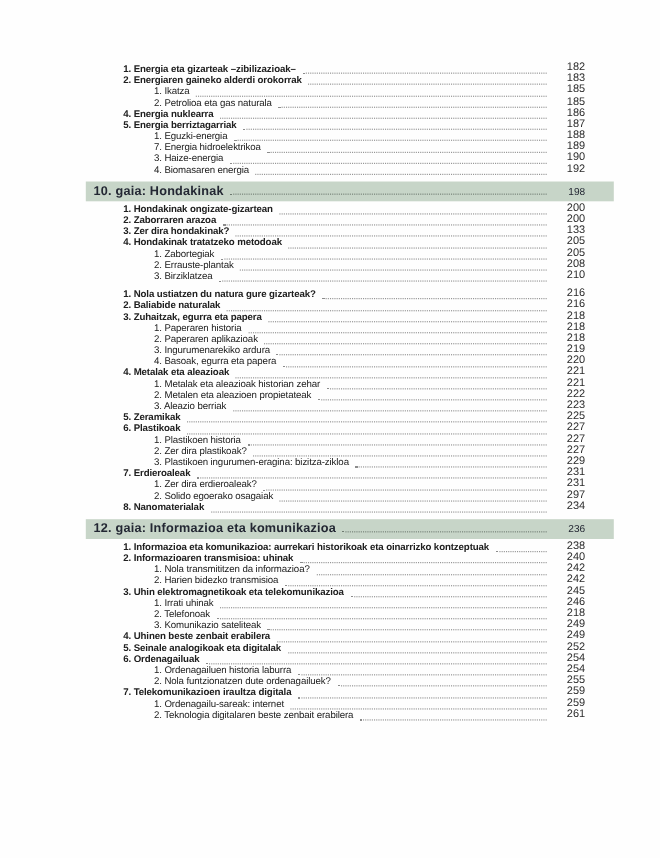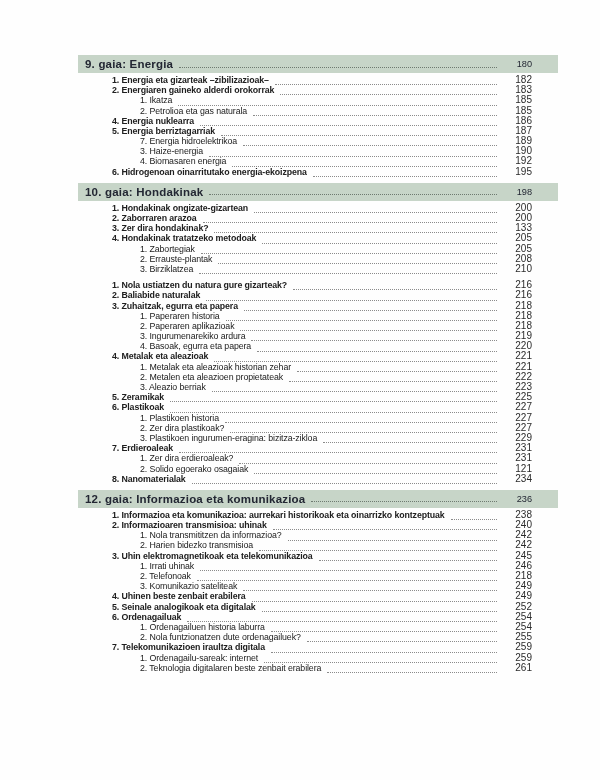--- a/index.html
+++ b/index.html
@@ -82,25 +82,20 @@
     font-size:9.2px;
     color:#232733;
   }
 </style>
 </head>
 <body>
 
 <div class="page">
   <div class="toc">
   <section class="chapter">
-    <div class="chapter-bar">
-      <span class="chapter-title">9. gaia: Energia</span>
-      <span class="leader bar-leader"></span>
-      <span class="pagenum chapter-page">180</span>
-    </div>
     <div class="entries">
   <div class="row l1">
     <span class="label">1. Energia eta gizarteak –zibilizazioak–</span>
     <span class="leader"></span>
     <span class="pagenum">182</span>
   </div>
 
   <div class="row l1">
     <span class="label">2. Energiaren gaineko alderdi orokorrak</span>
     <span class="leader"></span>
@@ -125,44 +120,44 @@
     <span class="leader"></span>
     <span class="pagenum">186</span>
   </div>
 
   <div class="row l1">
     <span class="label">5. Energia berriztagarriak</span>
     <span class="leader"></span>
     <span class="pagenum">187</span>
   </div>
 
+  <div class="row l2">
+    <span class="label">1. Eguzki-energia</span>
+    <span class="leader"></span>
+    <span class="pagenum">188</span>
+  </div>
 
   <div class="row l2">
     <span class="label">7. Energia hidroelektrikoa</span>
     <span class="leader"></span>
     <span class="pagenum">189</span>
   </div>
 
   <div class="row l2">
     <span class="label">3. Haize-energia</span>
     <span class="leader"></span>
     <span class="pagenum">190</span>
   </div>
 
   <div class="row l2">
     <span class="label">4. Biomasaren energia</span>
     <span class="leader"></span>
     <span class="pagenum">192</span>
   </div>
 
-  <div class="row l1">
-    <span class="label">6. Hidrogenoan oinarritutako energia-ekoizpena</span>
-    <span class="leader"></span>
-    <span class="pagenum">195</span>
-  </div>
 </div>
   </section>
 
   <section class="chapter">
     <div class="chapter-bar">
       <span class="chapter-title">10. gaia: Hondakinak</span>
       <span class="leader bar-leader"></span>
       <span class="pagenum chapter-page">198</span>
     </div>
     <div class="entries">
@@ -316,21 +311,21 @@
 
   <div class="row l2">
     <span class="label">1. Zer dira erdieroaleak?</span>
     <span class="leader"></span>
     <span class="pagenum">231</span>
   </div>
 
   <div class="row l2">
     <span class="label">2. Solido egoerako osagaiak</span>
     <span class="leader"></span>
-    <span class="pagenum">121</span>
+    <span class="pagenum">297</span>
   </div>
 
   <div class="row l1">
     <span class="label">8. Nanomaterialak</span>
     <span class="leader"></span>
     <span class="pagenum">234</span>
   </div>
 </div>
   </section>
 

